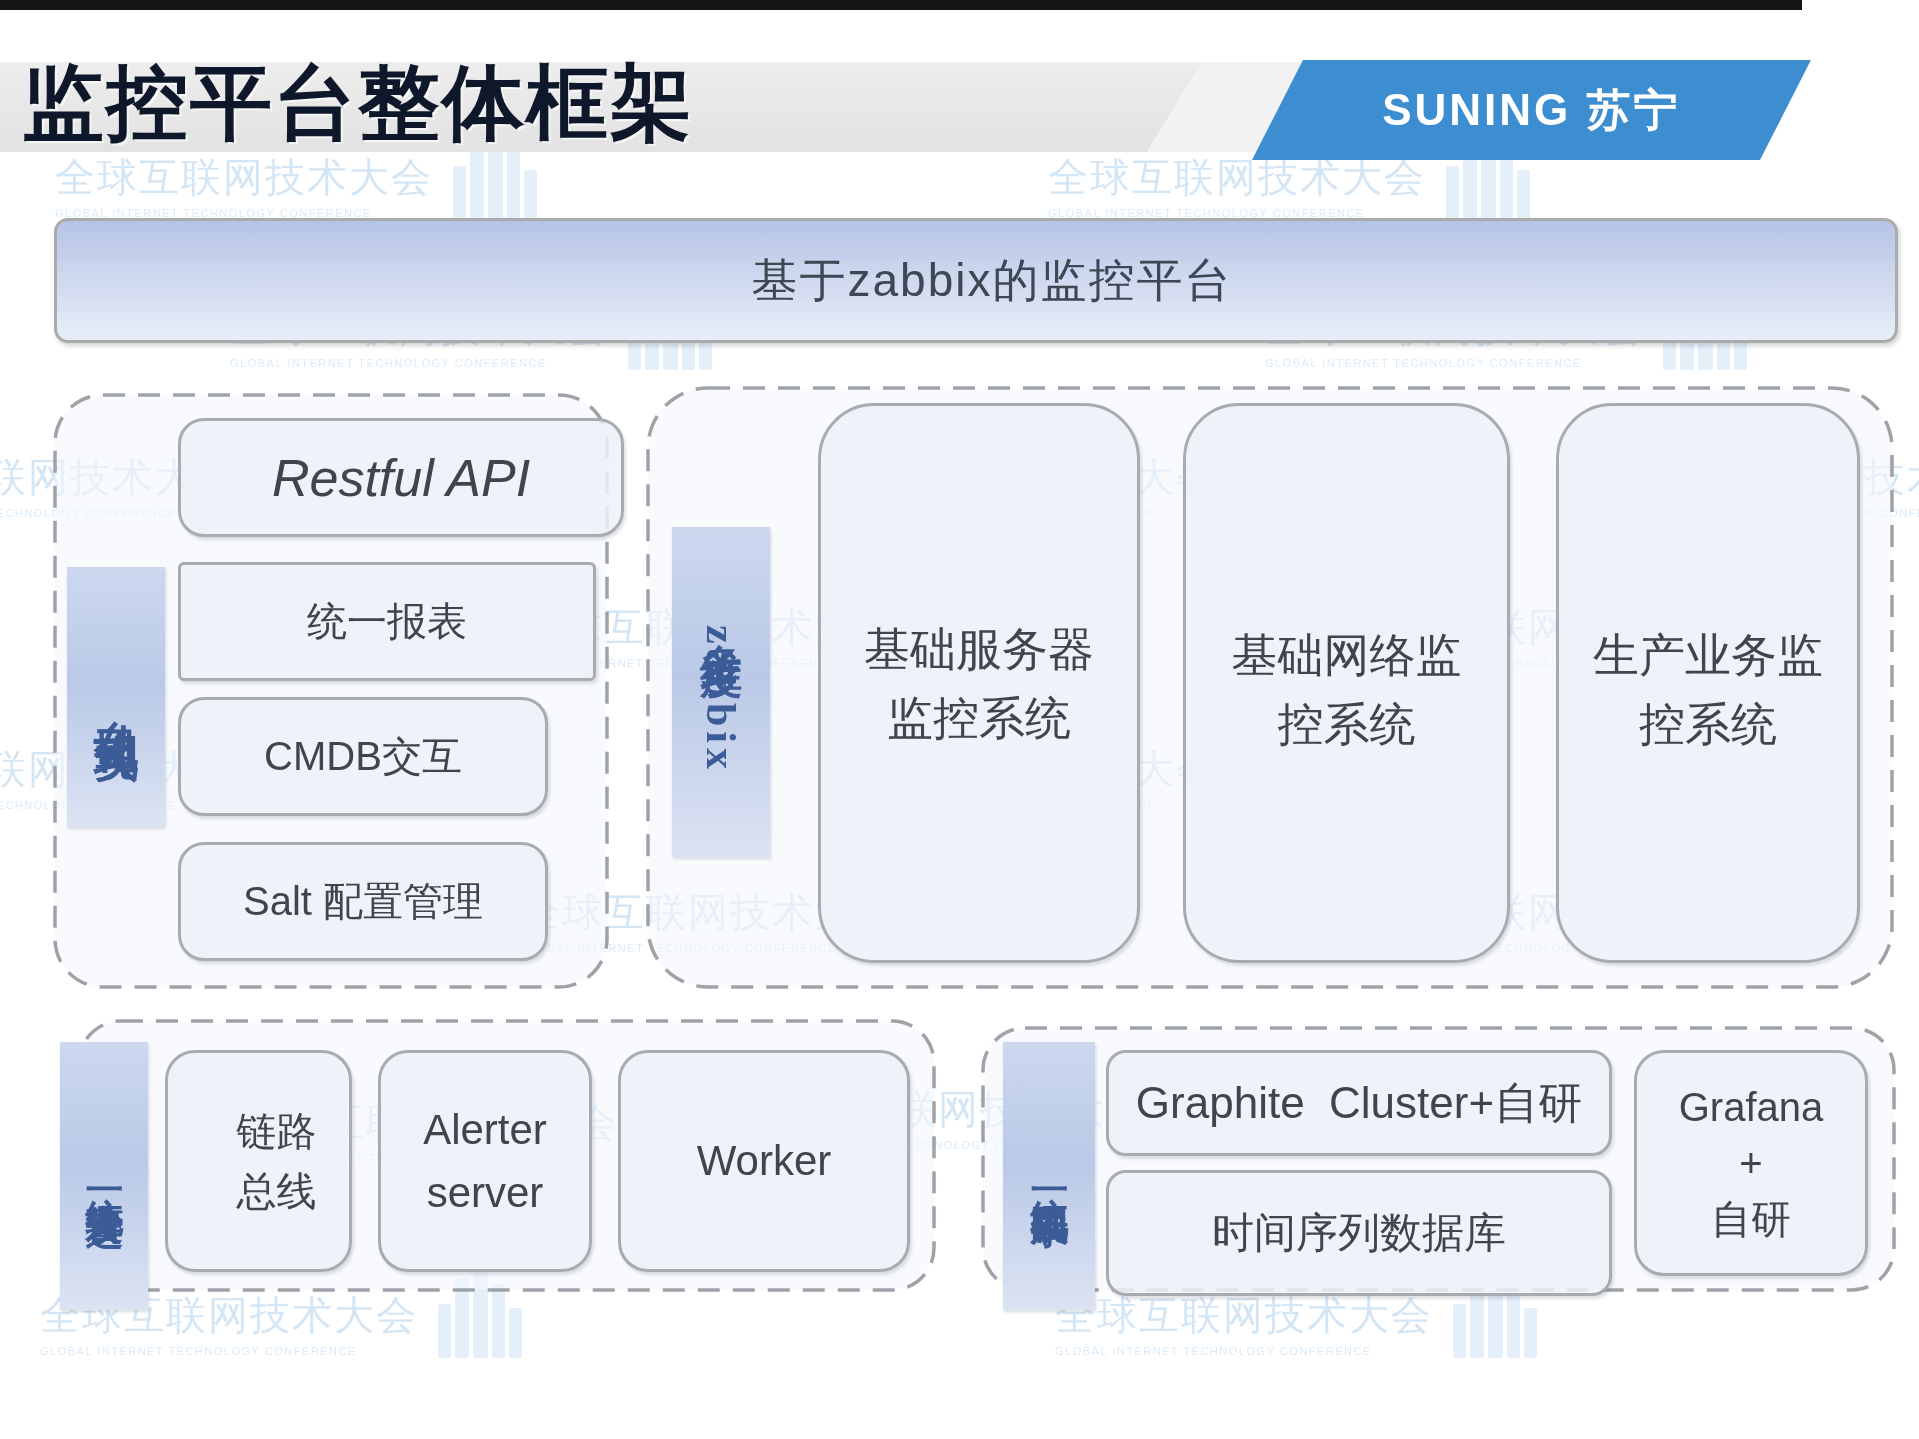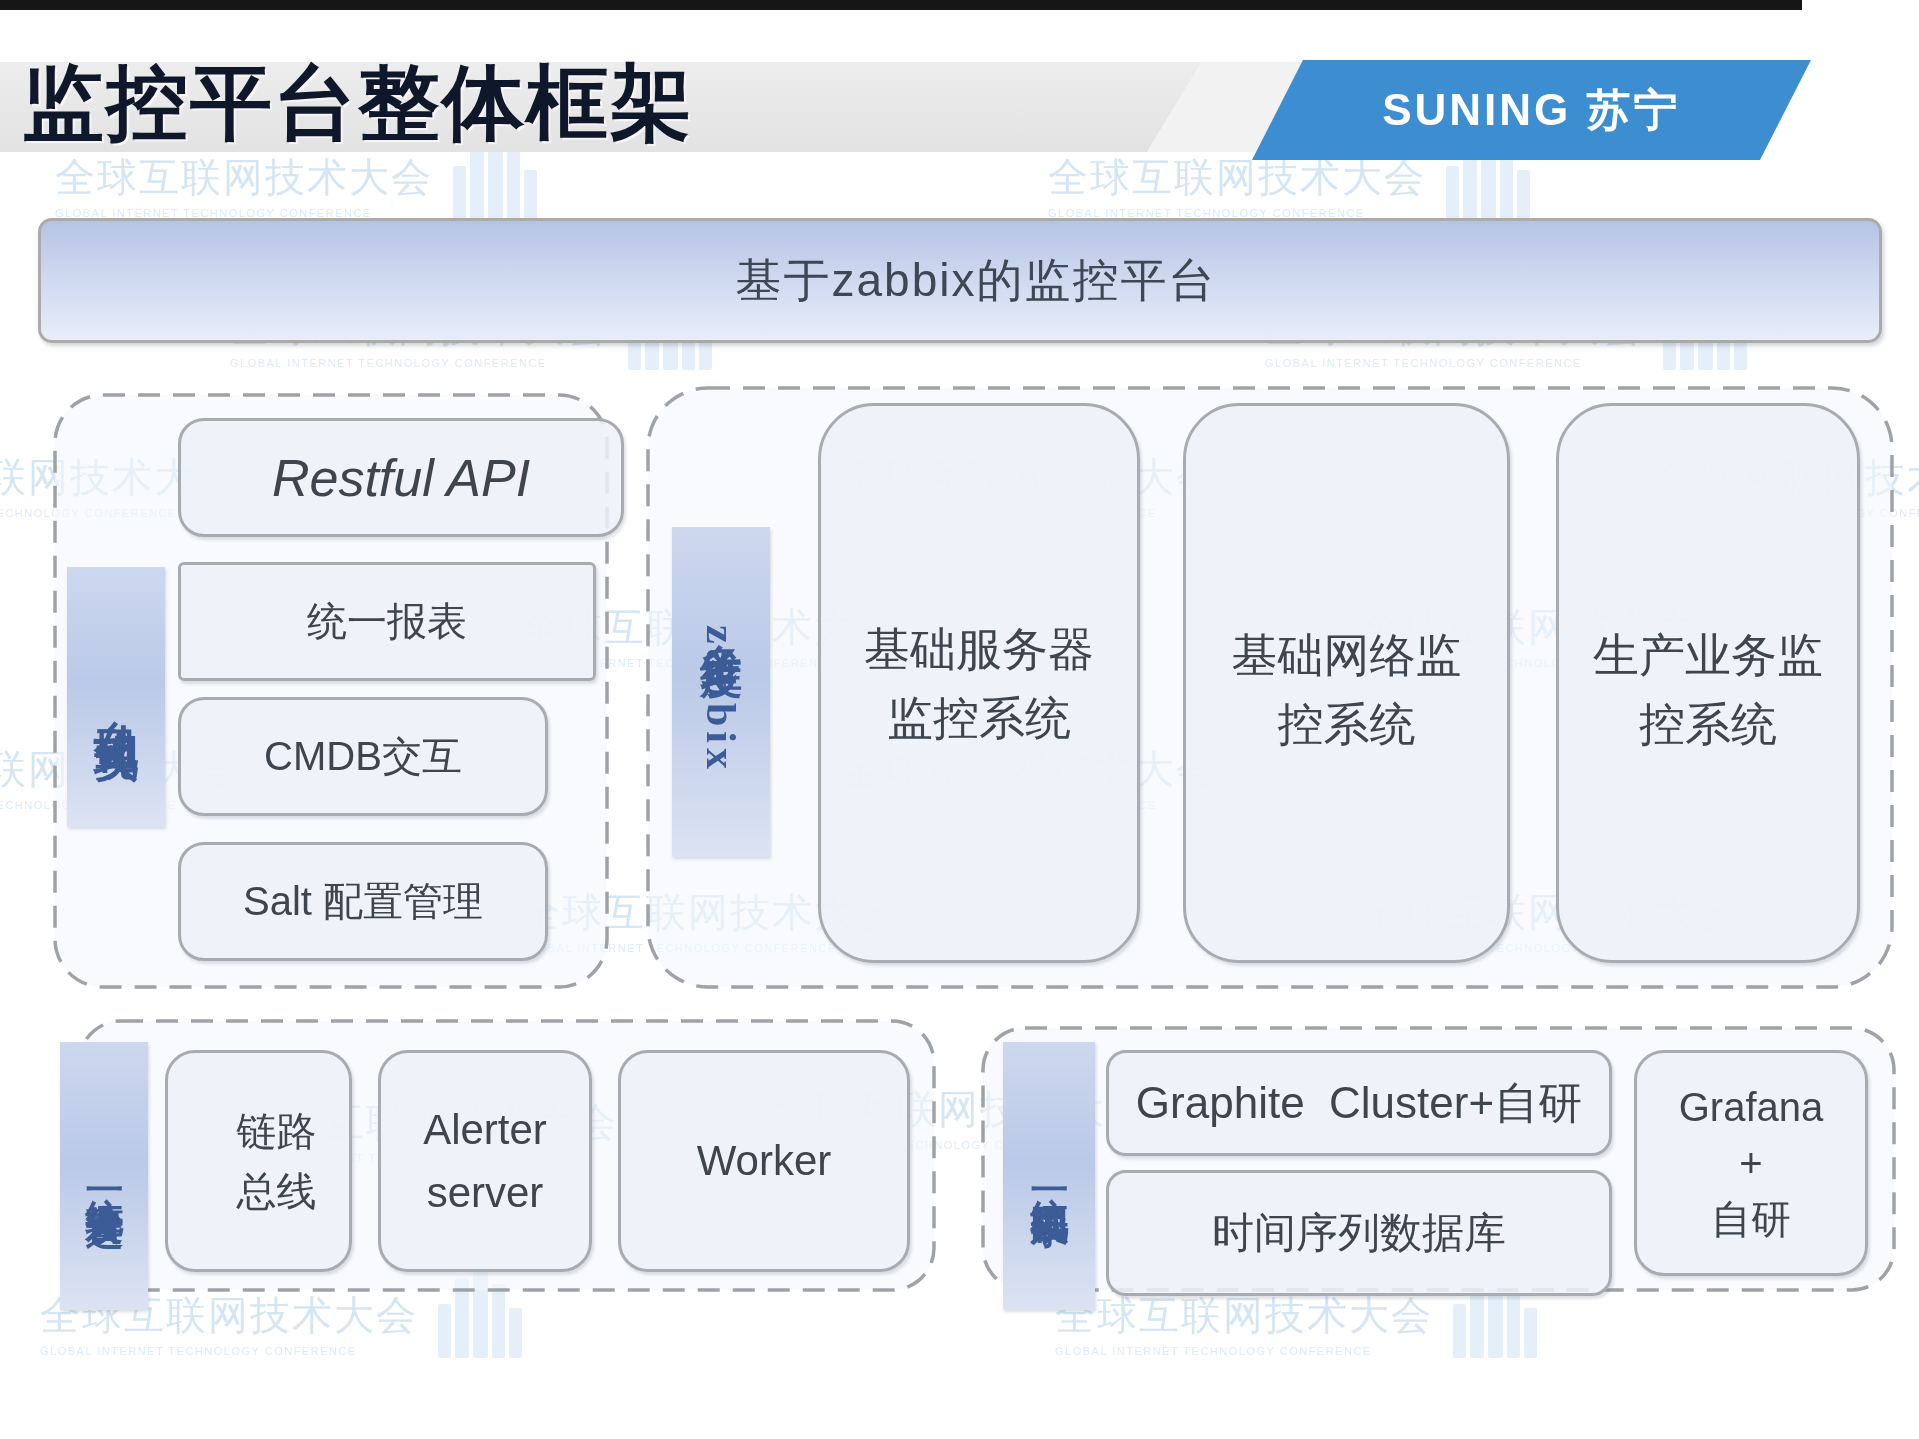--- a/index.html
+++ b/index.html
@@ -19,21 +19,21 @@
   .page-title{position:absolute;left:22px;top:56px;z-index:5;
     font-family:"Liberation Serif","DejaVu Serif",serif;font-weight:700;
     font-size:82px;line-height:96px;color:#0f172a;letter-spacing:2px;
     text-shadow:2px 2px 1px rgba(255,255,255,.85),1px 1px 1px rgba(0,0,0,.25);}
   .logo{position:absolute;left:1252px;top:60px;width:508px;height:100px;z-index:3;
     background:#3c8ed1;transform:skewX(-27deg);transform-origin:bottom left;
     display:flex;align-items:center;justify-content:center;}
   .logo-inner{transform:skewX(27deg);color:#ffffff;font-weight:700;
     font-size:44px;letter-spacing:3px;white-space:nowrap;}
   
-  .banner{position:absolute;left:38px;top:218px;width:1844px;height:125px;z-index:3;
+  .banner{position:absolute;left:54px;top:218px;width:1844px;height:125px;z-index:3;
     box-sizing:border-box;border:3px solid #ababab;border-radius:14px;
     background:linear-gradient(180deg,#b5c3e6 0%,#cdd7ee 45%,#e8edf8 100%);
     box-shadow:2px 3px 4px rgba(110,115,125,.30);
     display:flex;align-items:center;justify-content:center;
     font-size:46px;color:#3e4754;letter-spacing:2px;padding-left:32px;}
   
   .dashed{position:absolute;z-index:2;}
   .dashed rect{fill:rgba(243,246,251,.6);stroke:#9fa3a8;stroke-width:3.5;}
   
   .box{position:absolute;z-index:3;box-sizing:border-box;

